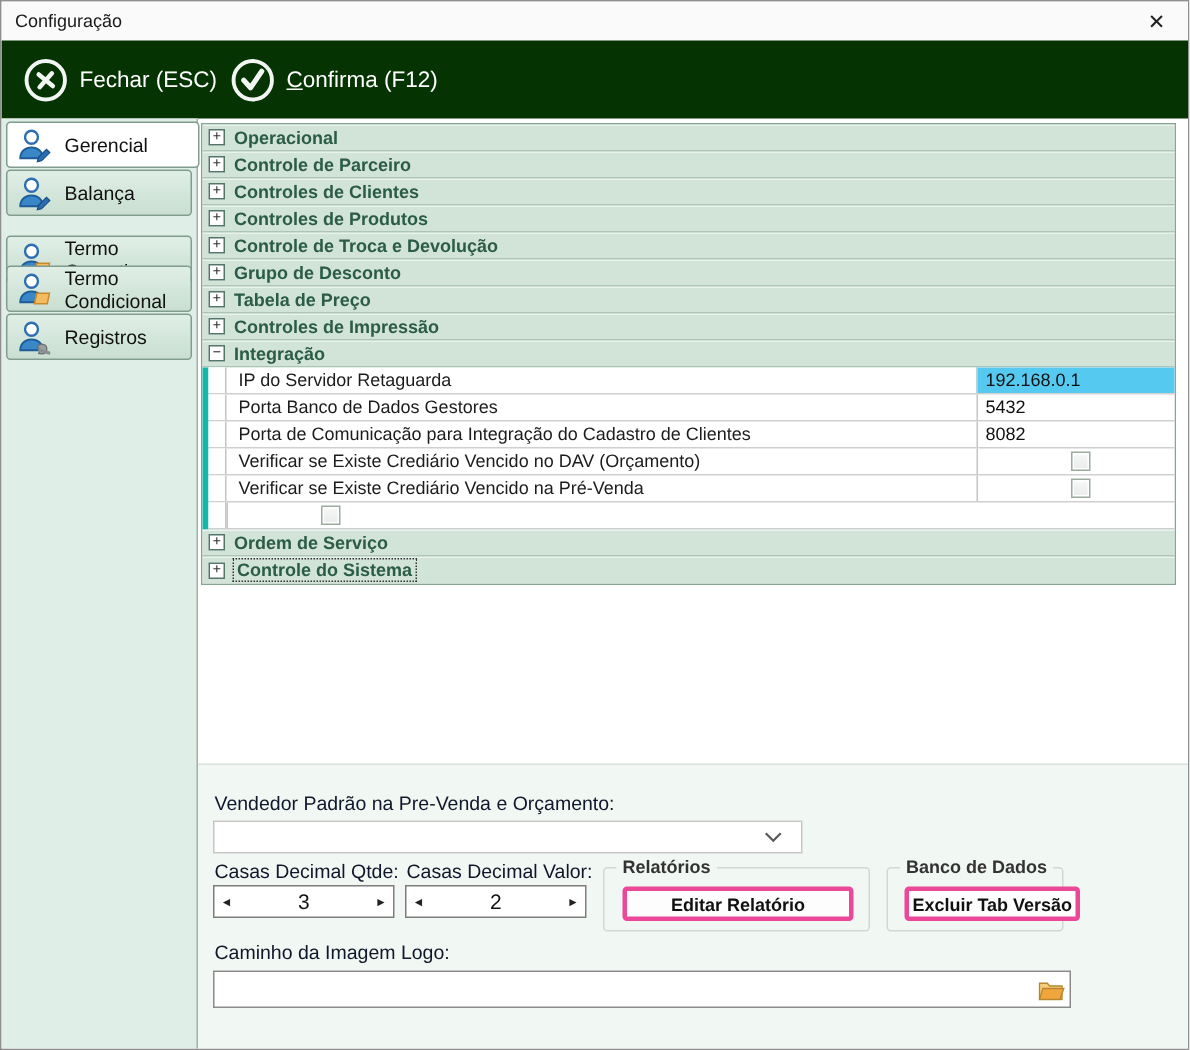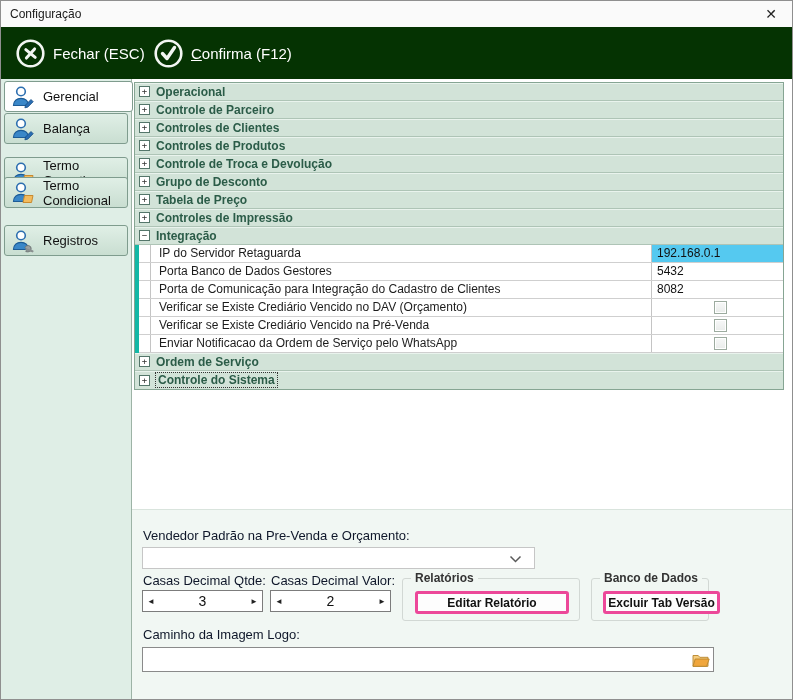--- a/index.html
+++ b/index.html
@@ -116,21 +116,21 @@
   <div class="side-tab" style="top:176px;">
     <span class="ticon">
       <svg width="26" height="26" viewBox="0 0 26 26">
           <circle cx="11" cy="7.5" r="4.3" fill="#fff" stroke="#2d6fb0" stroke-width="1.6"></circle>
           <path d="M3.5 21.5 c0-4.6 3.4-7.2 7.5-7.2 s7.5 2.6 7.5 7.2z" fill="#3a87c8" stroke="#1d5c96" stroke-width="1.2"></path>
           <path d="M14.5 15.5 h8.5 l-1.5 7 h-8.5z" fill="#f3bb5d" stroke="#c98a2e" stroke-width="1"></path>
         </svg>
     </span>
     <span>Termo Condicional</span>
   </div>
-  <div class="side-tab" style="top:224px;">
+  <div class="side-tab" style="top:208px;">
     <span class="ticon">
       <svg width="26" height="26" viewBox="0 0 26 26">
           <circle cx="11" cy="7.5" r="4.3" fill="#fff" stroke="#2d6fb0" stroke-width="1.6"></circle>
           <path d="M3.5 21.5 c0-4.6 3.4-7.2 7.5-7.2 s7.5 2.6 7.5 7.2z" fill="#3a87c8" stroke="#1d5c96" stroke-width="1.2"></path>
           <path d="M15 19.5 a3.2 3.2 0 1 1 3 4.4 l-2.2-.3 1-2.2z" fill="#9aa0a0" stroke="#6b7272" stroke-width="0.9"></path>
           <path d="M16.5 21.5 l6 1.8" stroke="#8a9090" stroke-width="2.2" stroke-linecap="round"></path>
         </svg>
     </span>
     <span>Registros</span>
   </div>
@@ -198,21 +198,20 @@
       </div>
       <div class="grid-row">
         <div class="row-gutter"></div>
         <div class="row-label">Verificar se Existe Crediário Vencido na Pré-Venda</div>
         <div class="row-value">
             <span class="checkbox"></span>
           </div>
       </div>
       <div class="grid-row">
         <div class="row-gutter"></div>
-        <div class="row-label">Enviar Notificacao da Ordem de Serviço pelo WhatsApp</div>
         <div class="row-value">
             <span class="checkbox"></span>
           </div>
       </div>
     </div>
 
     <div class="acc-header">
       <span class="acc-toggle">+</span>
       <span class="acc-label">Ordem de Serviço</span>
     </div>

